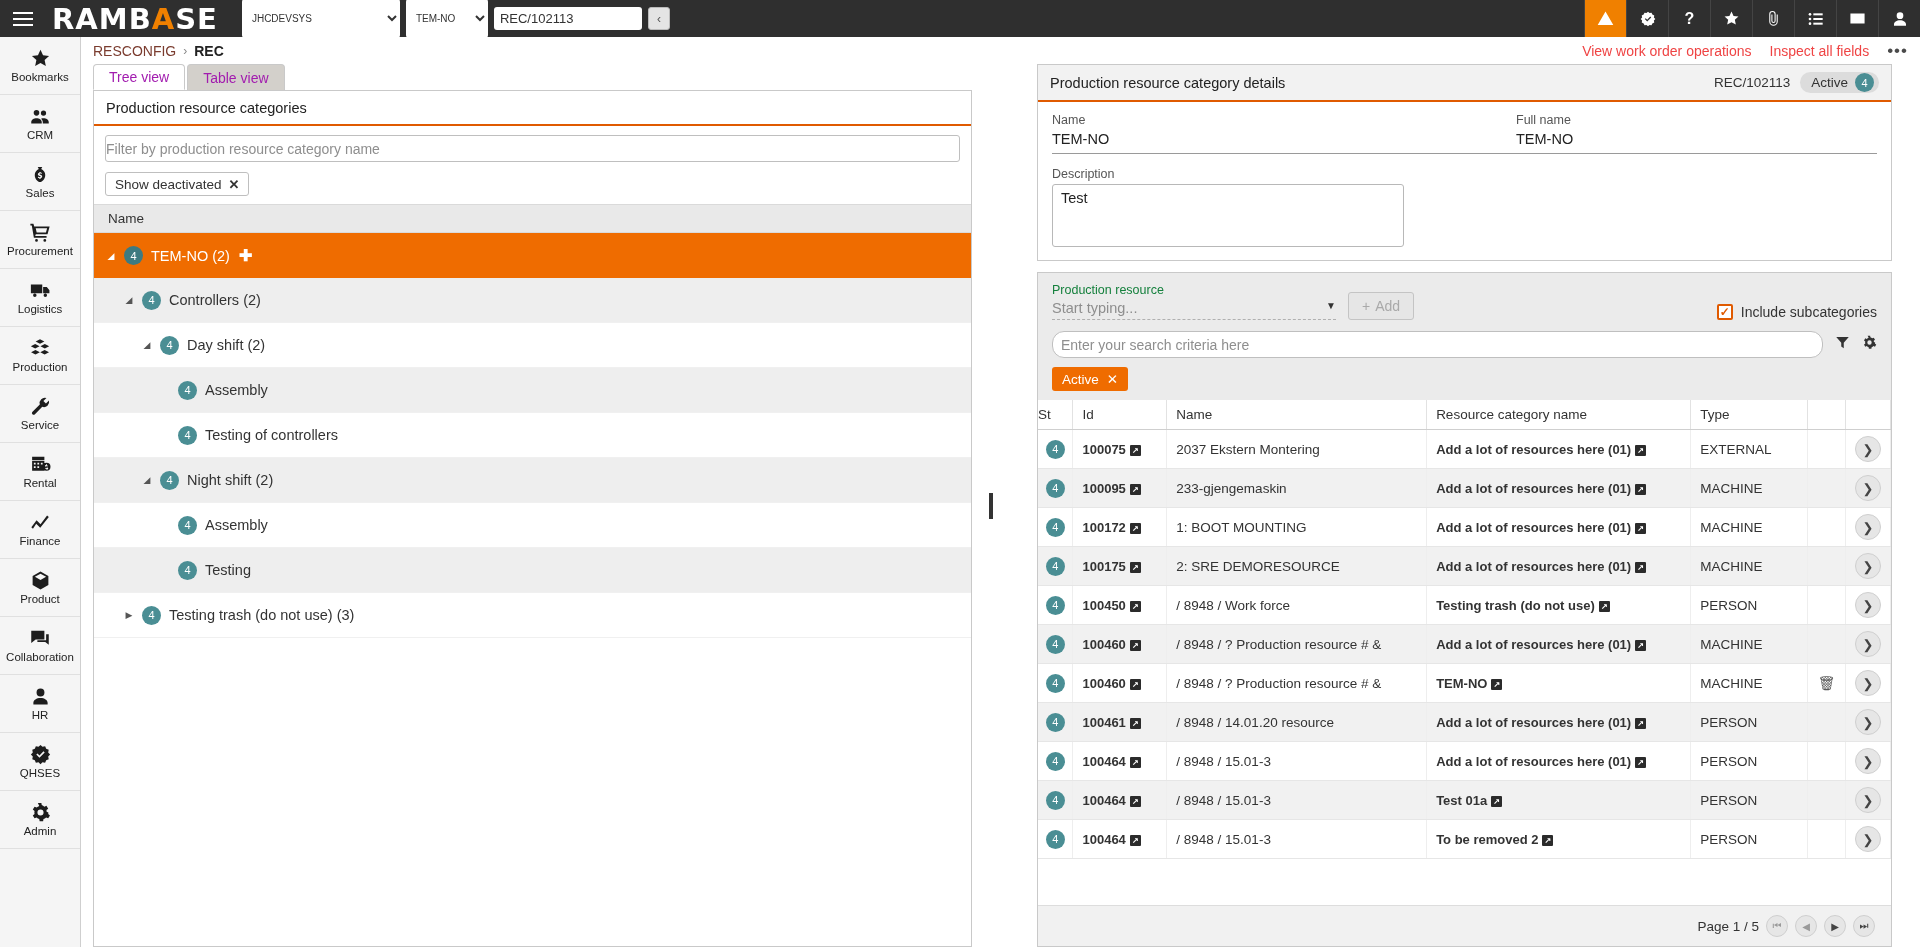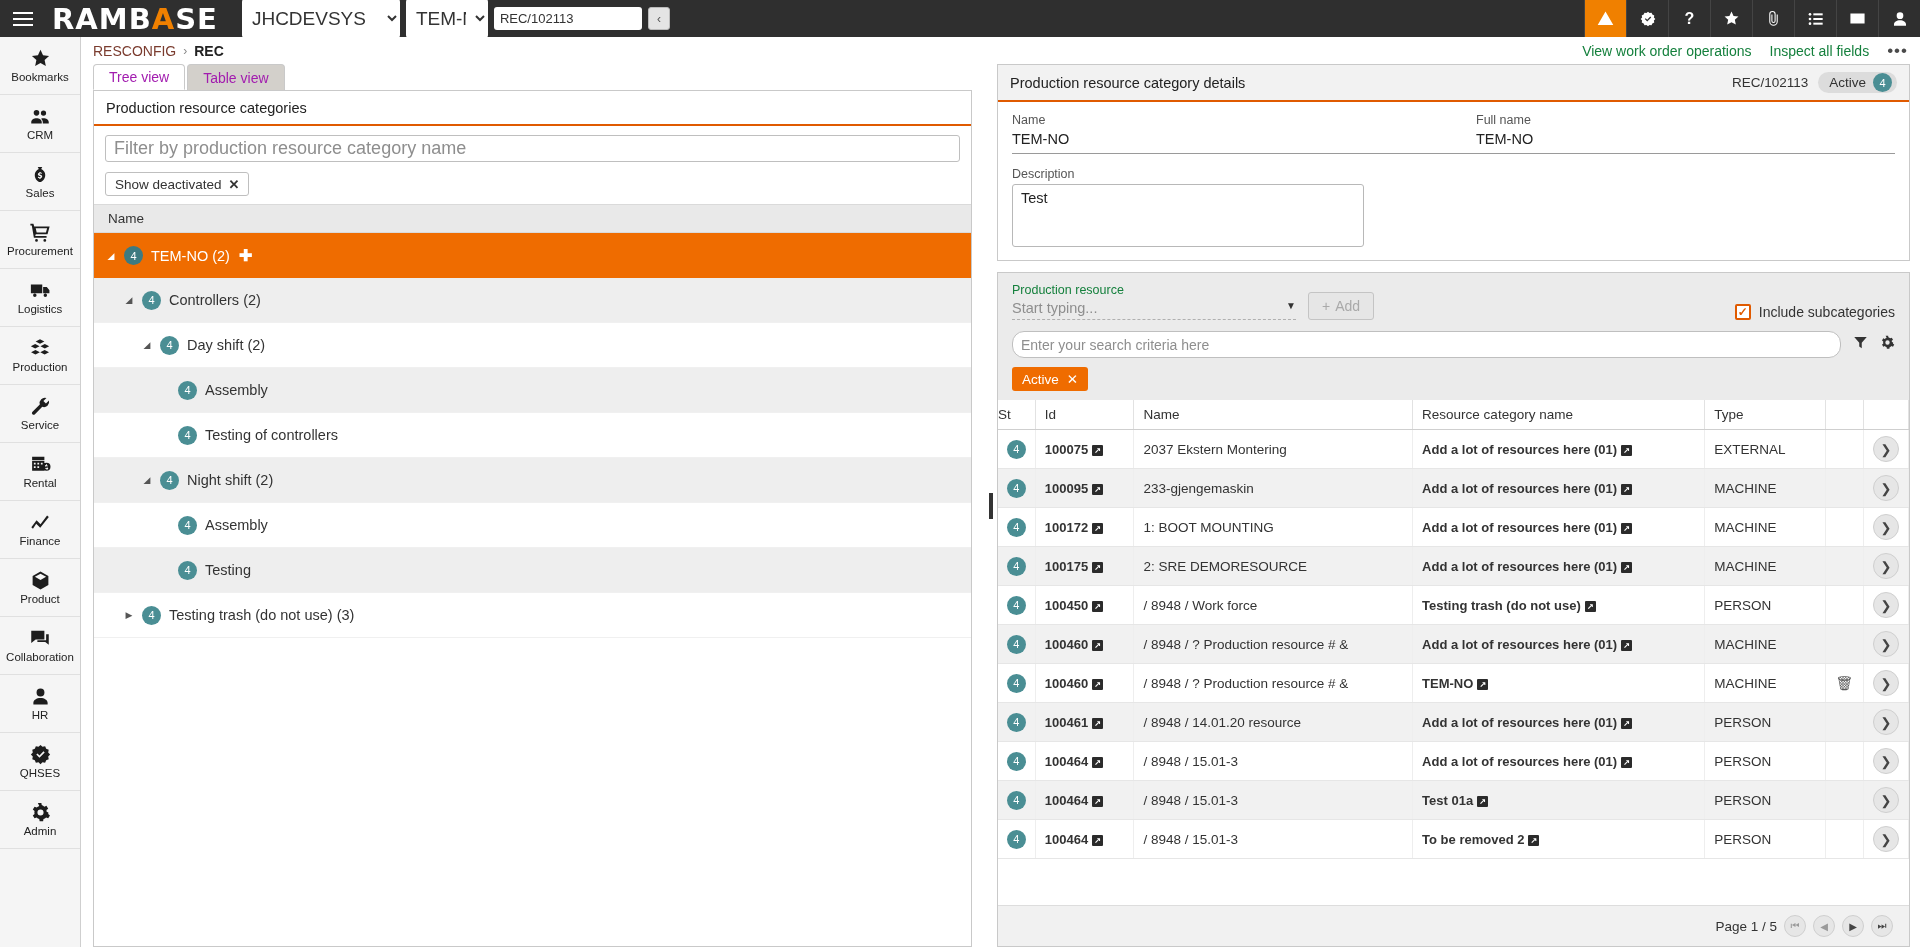--- a/index.html
+++ b/index.html
@@ -23,21 +23,21 @@
   }
   .hamburger span { display: block; width: 20px; height: 2px; background: #fff; }
   .brand {
     color: #fff; font-weight: bold; font-size: 29px; letter-spacing: 1px;
     font-family: "DejaVu Sans", sans-serif; padding-left: 6px; padding-right: 24px;
     white-space: nowrap;
   }
   .brand .accent { color: #f08000; }
   .hdr-select {
     height: 39px; background: #fff; border: none; border-radius: 3px;
-    font-size: 19px; color: #333; padding: 0 6px; margin-right: 6px;
+    font-size: 10px; color: #333; padding: 0 6px; margin-right: 6px;
     font-family: "Liberation Sans", sans-serif;
   }
   .hdr-select.wide { width: 158px; }
   .hdr-select.mid { width: 82px; }
   .hdr-input {
     height: 23px; width: 148px; background: #fff; border: none; border-radius: 3px;
     font-size: 13px; color: #333; padding: 0 6px; margin-right: 6px;
     font-family: "Liberation Sans", sans-serif;
   }
   .back-btn {
@@ -72,21 +72,21 @@
   
   .main { flex: 1; display: flex; flex-direction: column; min-width: 0; }
   .crumbbar {
     height: 27px; display: flex; align-items: center; padding: 8px 12px;
     font-size: 14px;
   }
   .crumb { color: #7a3b2e; cursor: pointer; }
   .crumb-sep { color: #888; margin: 0 7px; font-size: 12px; }
   .crumb-cur { color: #222; font-weight: bold; }
   .crumb-actions { margin-left: auto; display: flex; align-items: center; gap: 18px; }
-  .crumb-action { color: #15803d; font-size: 14px; cursor: pointer; }
+  .crumb-action { color: #ef4444; font-size: 14px; cursor: pointer; }
   .crumb-dots { color: #4a4a4a; font-size: 17px; letter-spacing: 1px; cursor: pointer; }
 
   .split { flex: 1; display: flex; min-height: 0; }
 
   
   .leftpanel { width: 903px; flex: 0 0 903px; padding: 0 12px 0 12px; display: flex; flex-direction: column; min-height: 0; }
   .tabs { display: flex; height: 26px; align-items: flex-end; }
   .tab {
     height: 26px; padding: 0 15px; font-size: 14px; display: flex; align-items: center;
     border: 1px solid #c9c9c9; border-bottom: none; border-radius: 4px 4px 0 0;
@@ -97,21 +97,21 @@
     border: 1px solid #c9c9c9; background: #fff; flex: 1; min-height: 0;
     display: flex; flex-direction: column;
   }
   .panel-head {
     padding: 9px 12px 8px 12px; font-size: 14.5px; color: #222;
     border-bottom: 2px solid #e05a00;
   }
   .filter-row { padding: 9px 11px 4px 11px; }
   .filter-input {
     width: 100%; height: 27px; border: 1px solid #bfbfbf; border-radius: 3px;
-    padding: 0 8px; font-size: 18px; color: #333; font-family: "Liberation Sans", sans-serif;
+    padding: 0 0; font-size: 14px; color: #333; font-family: "Liberation Sans", sans-serif;
     background: #fff;
   }
   .filter-input::placeholder { color: #8e8e8e; }
   .chip-row { padding: 6px 11px 8px 11px; }
   .chip {
     display: inline-flex; align-items: center; gap: 7px; height: 24px;
     border: 1px solid #bfbfbf; border-radius: 3px; background: #fff;
     padding: 0 9px; font-size: 13.5px; color: #333; cursor: pointer;
   }
   .chip .x { font-weight: bold; font-size: 13px; }
@@ -137,21 +137,21 @@
     margin-right: 8px;
   }
   .tree-row.sel .badge { background: #3d7a80; }
   .plus-ico { margin-left: 9px; font-weight: bold; font-size: 16px; color: #fff; }
 
   
   .splitter { width: 13px; flex: 0 0 13px; display: flex; align-items: center; justify-content: center; }
   .splitter .grip { width: 4px; height: 26px; background: #333; }
 
   
-  .rightpanel { flex: 1; min-width: 0; padding-right: 10px; display: flex; flex-direction: column; }
+  .rightpanel { flex: 1; min-width: 0; padding-right: 28px; display: flex; flex-direction: column; margin-left: 40px; }
   .rp-card { border: 1px solid #c9c9c9; background: #fff; }
   .rp-head {
     display: flex; align-items: center; background: #f2f2f2;
     padding: 7px 12px 7px 12px; border-bottom: 2px solid #e05a00; font-size: 14.5px; color: #222;
   }
   .rp-head .right { margin-left: auto; display: flex; align-items: center; gap: 10px; }
   .rp-docid { font-size: 13.5px; color: #333; }
   .status-pill {
     display: inline-flex; align-items: center; gap: 7px; background: #dcdcdc;
     border-radius: 11px; padding: 1px 5px 1px 11px; font-size: 13.5px; color: #333;

